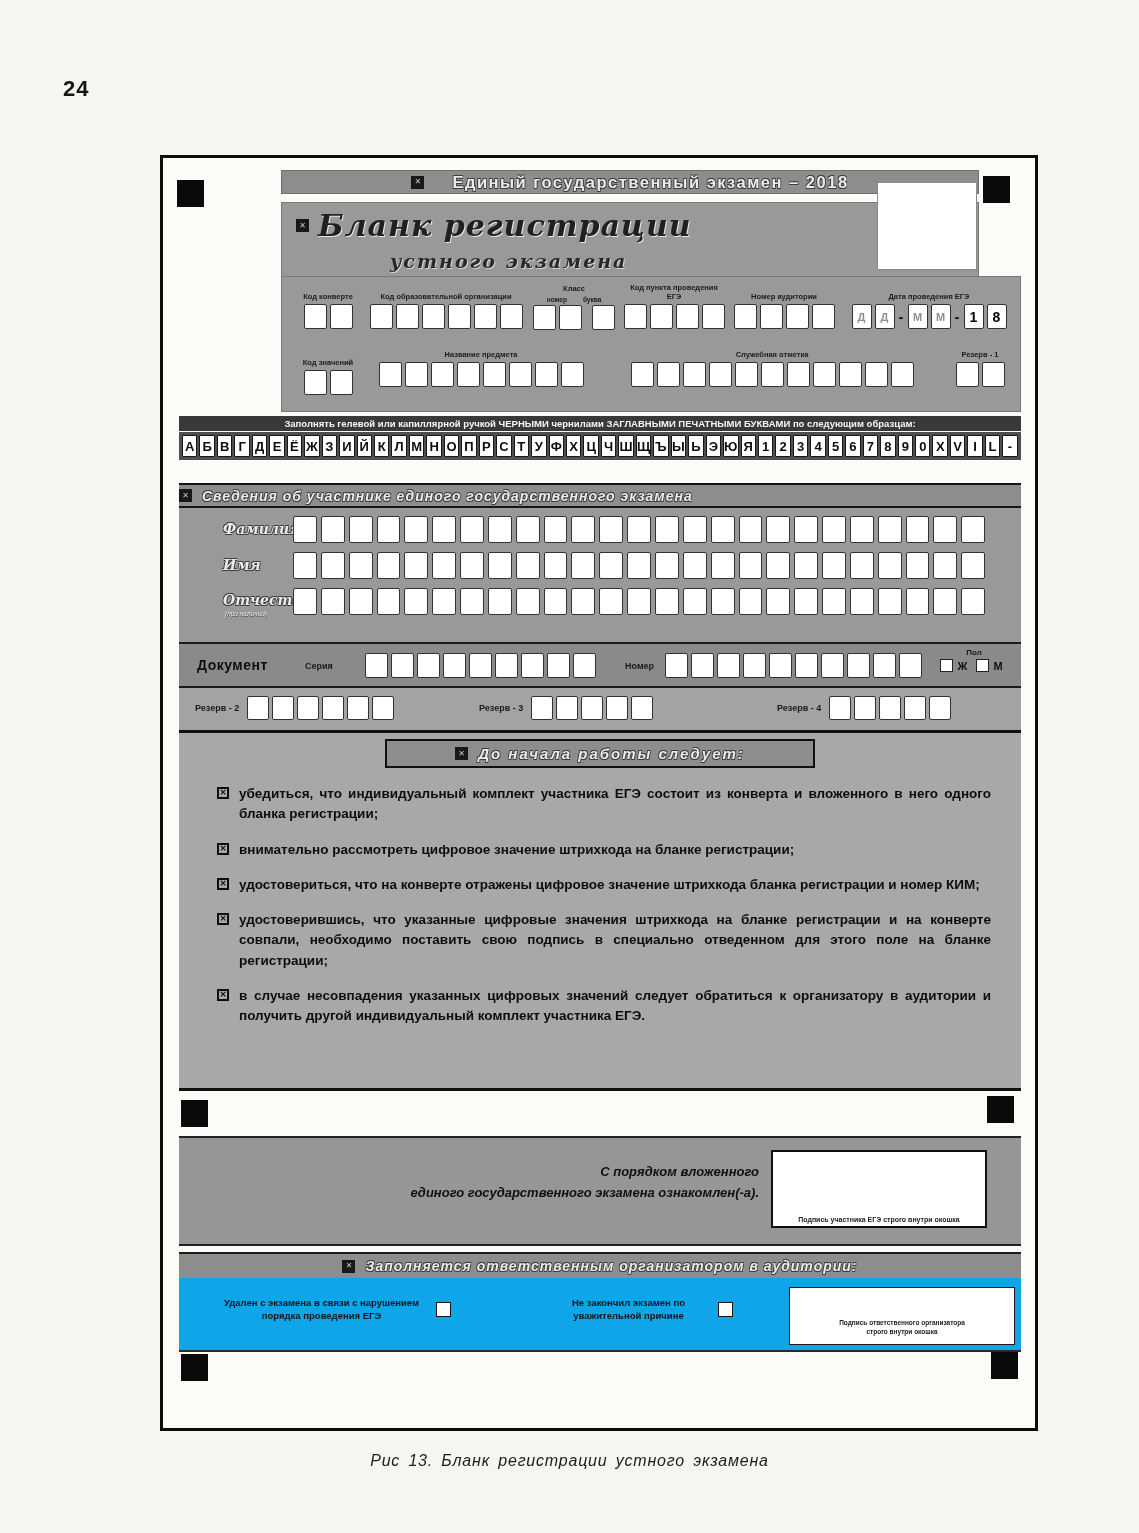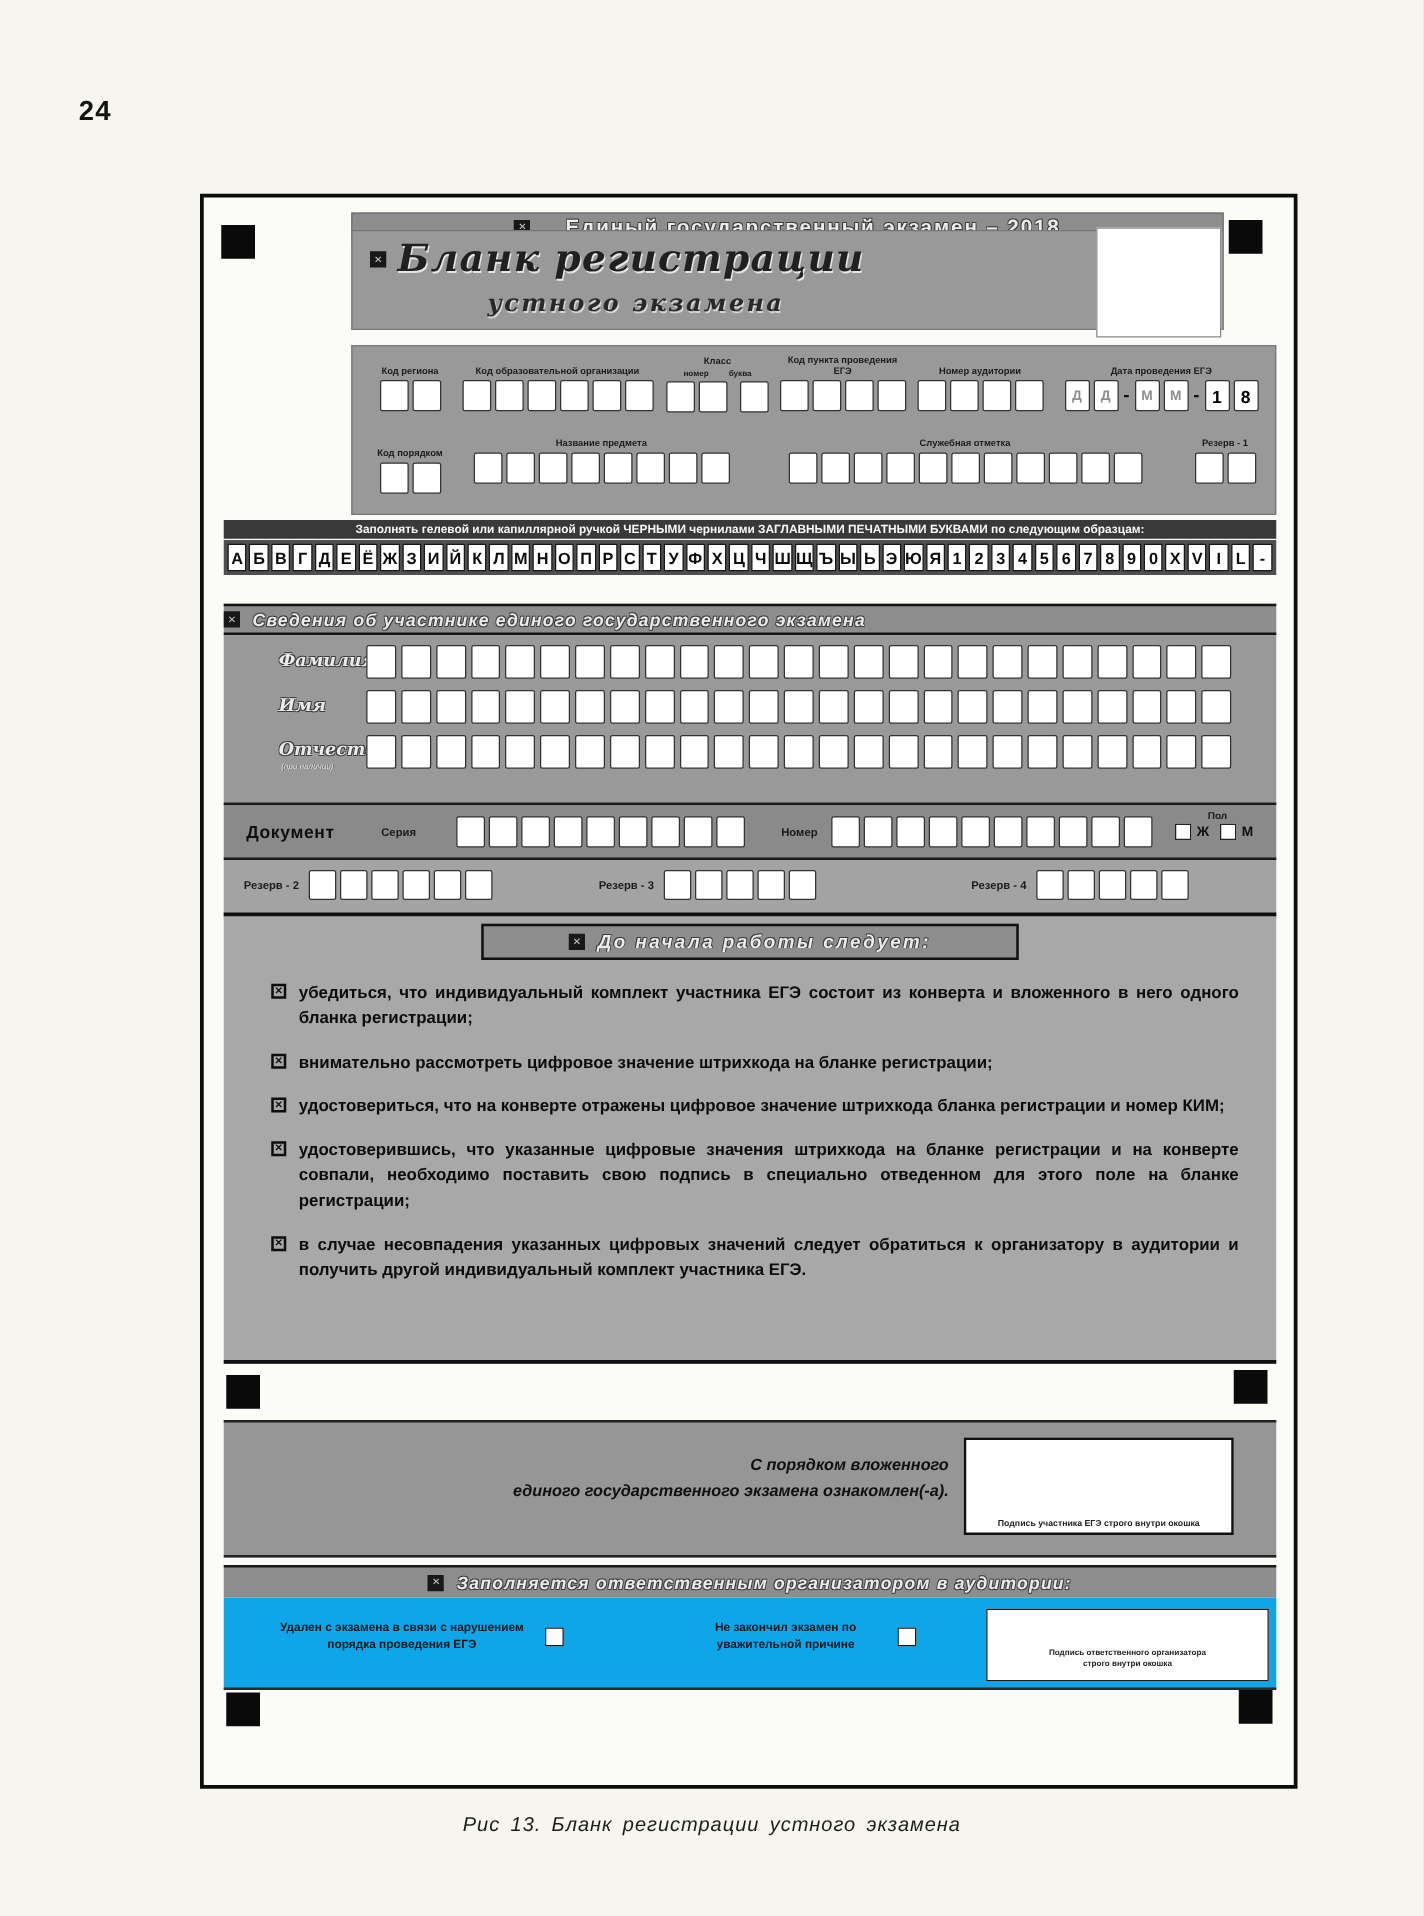--- a/index.html
+++ b/index.html
@@ -14,21 +14,21 @@
   .corner{width:27px;height:27px;background:#0a0a0a}
 
   .marker-icon{width:13px;height:13px;background:#181818;display:inline-flex;align-items:center;justify-content:center;flex:none}
   .marker-icon::before{content:"✕";color:#c9c9c9;font-size:8px;line-height:1}
 
   .engraved{color:#ebebeb;text-shadow:.7px .7px 0 #3d3d3d,-.7px -.7px 0 #3d3d3d,.7px -.7px 0 #3d3d3d,-.7px .7px 0 #3d3d3d}
 
   .header-bar{left:118px;top:12px;width:698px;height:24px;background:#8d8d8d;border:1px solid #6f6f6f;display:flex;align-items:center;justify-content:center;gap:28px}
   .header-title{font-size:16.5px;font-weight:bold;letter-spacing:1.5px;white-space:nowrap}
 
-  .title-block{left:118px;top:26px;width:698px;height:80px;background:#999;border:1px solid #787878}
+  .title-block{left:118px;top:44px;width:698px;height:80px;background:#999;border:1px solid #787878}
   .title-line{position:absolute;left:14px;top:5px;display:flex;align-items:center;gap:9px}
   .script-title{font-family:"DejaVu Serif",serif;font-style:italic;font-weight:bold;font-size:30px;color:#202020;letter-spacing:1px;text-shadow:1px 1px 0 rgba(255,255,255,.75)}
   .script-subtitle{position:absolute;left:108px;top:47px;font-family:"DejaVu Serif",serif;font-style:italic;font-weight:bold;font-size:19px;color:#282828;letter-spacing:2px;text-shadow:1px 1px 0 rgba(255,255,255,.6)}
   .barcode-box{left:714px;top:24px;width:100px;height:88px;background:#fff;border:1px solid #8a8a8a;z-index:2}
 
   .fields-band{left:118px;top:118px;width:740px;height:136px;background:#999;border:1px solid #787878}
   .fields-band>*{position:absolute}
   .fgroup{display:flex;flex-direction:column;align-items:center}
   .flabel{font-size:7.5px;font-weight:bold;line-height:1.2;color:#1c1c1c;text-align:center;min-height:18px;display:flex;align-items:flex-end;justify-content:center;margin-bottom:3px}
   .cells{display:flex;gap:3px}
@@ -125,21 +125,21 @@
         <span class="script-title">Бланк регистрации</span>
       </div>
       <div class="script-subtitle">устного экзамена</div>
     </div>
 
     <div class="barcode-box"></div>
 
     <div class="fields-band">
 
       <div class="fgroup" style="left:14px;top:6px;width:64px">
-        <div class="flabel">Код региона</div>
+        <div class="flabel">Код конверте</div>
         <div class="cells">
             <span class="cell"></span>
             <span class="cell"></span>
           </div>
       </div>
 
       <div class="fgroup" style="left:84px;top:6px;width:160px">
         <div class="flabel">Код образовательной организации</div>
         <div class="cells">
             <span class="cell"></span>
@@ -202,21 +202,21 @@
             </span>
           <span class="date-sep">-</span>
           <span class="date-cells filled">
               <span class="char-cell">1</span>
               <span class="char-cell">8</span>
             </span>
         </div>
       </div>
 
       <div class="fgroup" style="left:14px;top:72px;width:64px">
-        <div class="flabel">Код порядком</div>
+        <div class="flabel">Код значений</div>
         <div class="cells">
             <span class="cell"></span>
             <span class="cell"></span>
           </div>
       </div>
 
       <div class="fgroup" style="left:84px;top:72px;width:230px">
         <div class="flabel" style="min-height:10px">Название предмета</div>
         <div class="cells">
             <span class="cell"></span>

